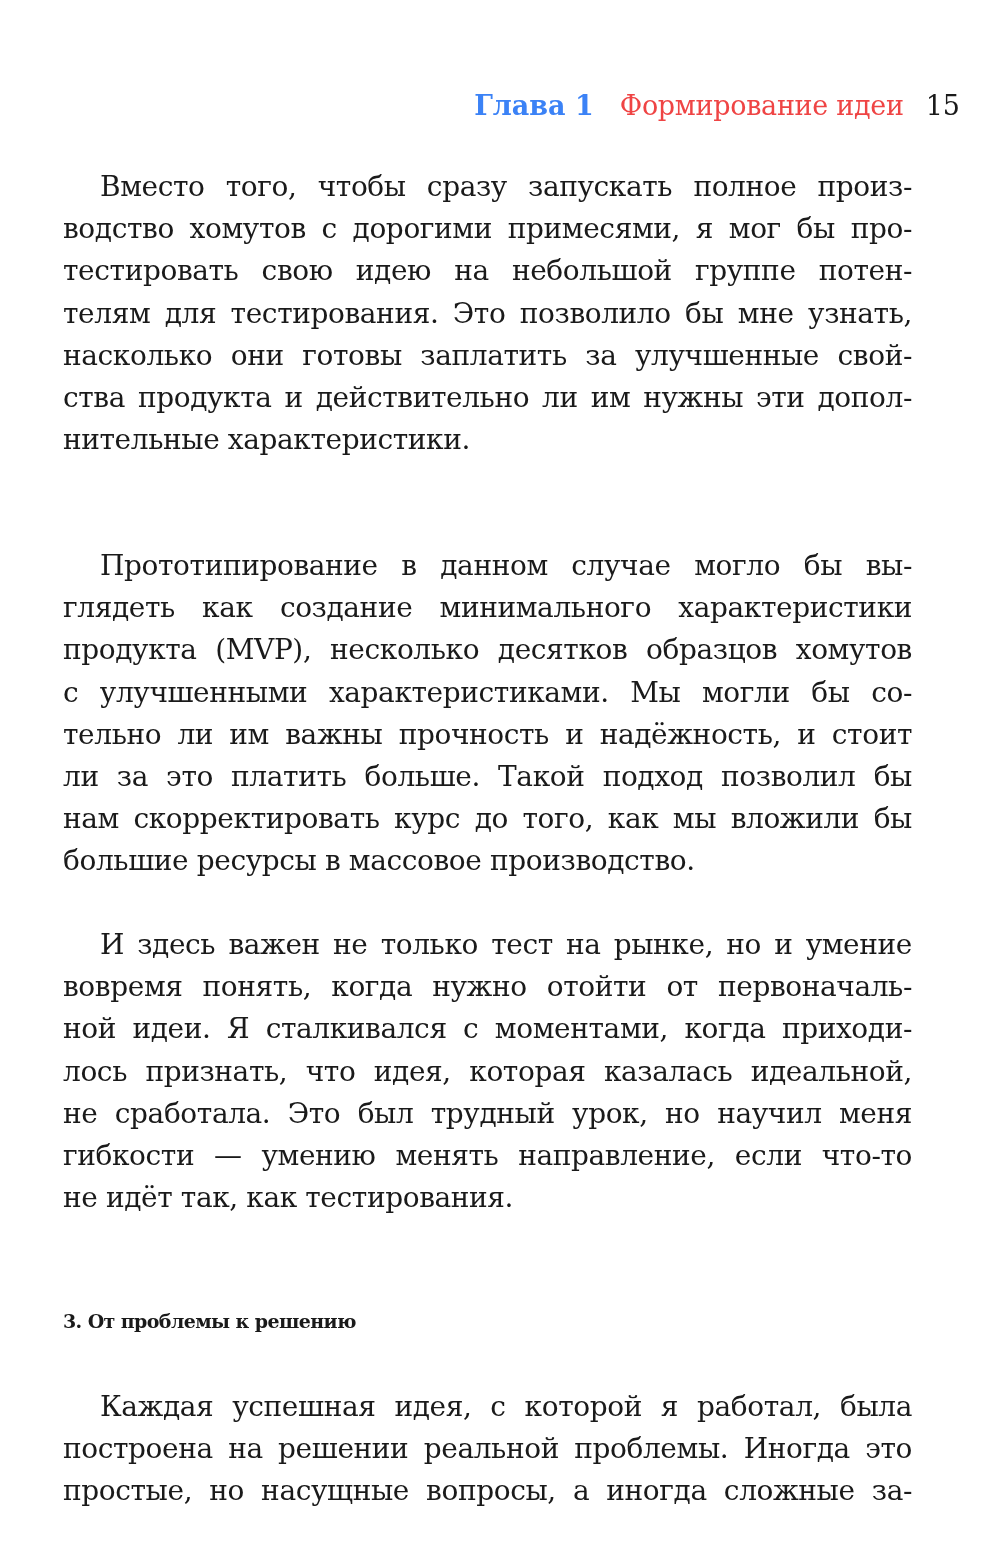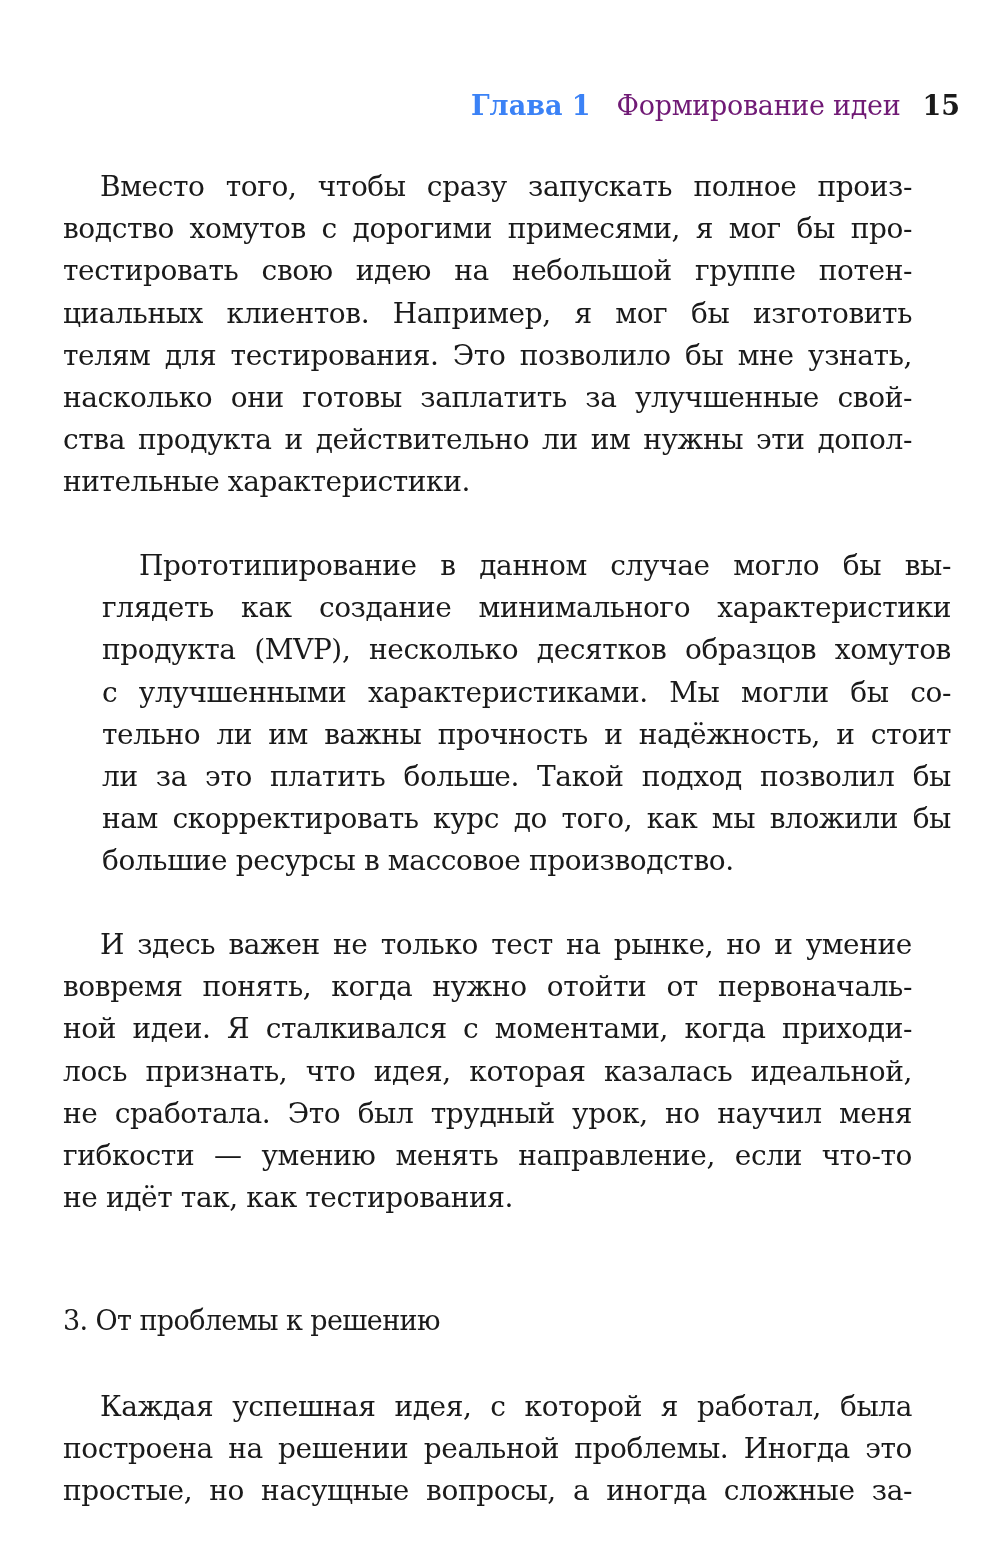--- a/index.html
+++ b/index.html
@@ -24,27 +24,27 @@
       font-size: 27px;
       line-height: 40px;
       white-space: nowrap;
     }
     .rh-chapter {
       font-weight: bold;
       color: #3b82f6;
       margin-right: 26px;
     }
     .rh-title {
-      color: #701a75;
+      color: #ef4444;
       font-weight: normal;
       letter-spacing: -0.3px;
       margin-right: 22px;
     }
     .rh-page {
-      font-weight: bold;
+      font-weight: normal;
       color: #1a1a1a;
     }
     .text-block {
       position: absolute;
       left: 63px;
       width: 849px;
     }
     .line {
       display: block;
       height: 42.2px;
@@ -55,48 +55,47 @@
       text-align-last: justify;
       letter-spacing: -0.4px;
     }
     .line.last {
       text-align-last: left;
     }
     .line.indent {
       padding-left: 37px;
     }
     #para1 { top: 166px; }
-    #para2 { top: 545px; margin-left: 39px; }
+    #para2 { top: 545px; }
     #para3 { top: 924px; }
     #para4 { top: 1386px; }
     .section-heading {
       position: absolute;
       left: 63px;
       top: 1300px;
-      font-weight: normal;
-      font-size: 27px;
+      font-weight: bold;
+      font-size: 19px;
       line-height: 42px;
       letter-spacing: -0.6px;
       white-space: nowrap;
     }
   </style>
 </head>
 <body>
 
 <div class="running-head">
   <span class="rh-chapter">Глава 1</span>
   <span class="rh-title">Формирование идеи</span>
   <span class="rh-page">15</span>
 </div>
 
 <div class="text-block" id="para1">
   <span class="line indent">Вместо того, чтобы сразу запускать полное произ-</span>
   <span class="line">водство хомутов с дорогими примесями, я мог бы про-</span>
   <span class="line">тестировать свою идею на небольшой группе потен-</span>
-  <span class="line">циальных клиентов. Например, я мог бы изготовить</span>
   <span class="line">телям для тестирования. Это позволило бы мне узнать,</span>
   <span class="line">насколько они готовы заплатить за улучшенные свой-</span>
   <span class="line">ства продукта и действительно ли им нужны эти допол-</span>
   <span class="line last">нительные характеристики.</span>
 </div>
 
 <div class="text-block" id="para2">
   <span class="line indent">Прототипирование в данном случае могло бы вы-</span>
   <span class="line">глядеть как создание минимального характеристики</span>
   <span class="line">продукта (MVP), несколько десятков образцов хомутов</span>

